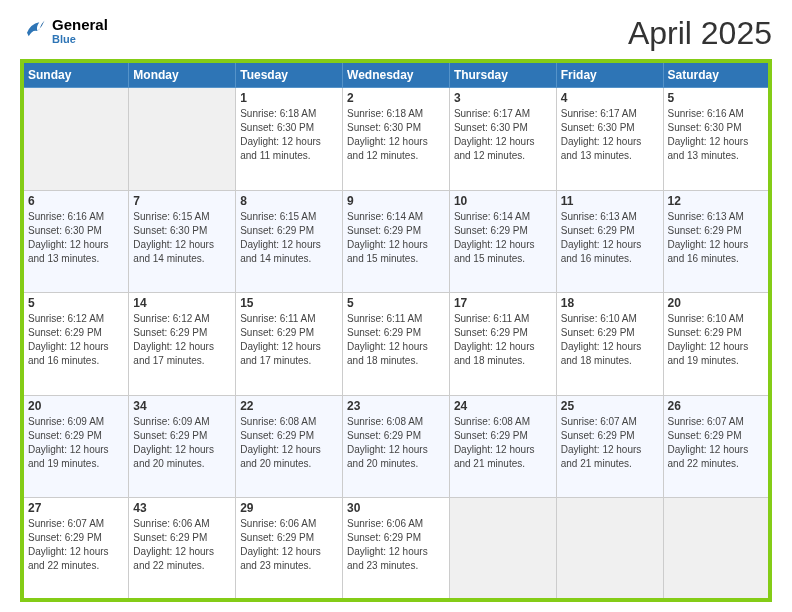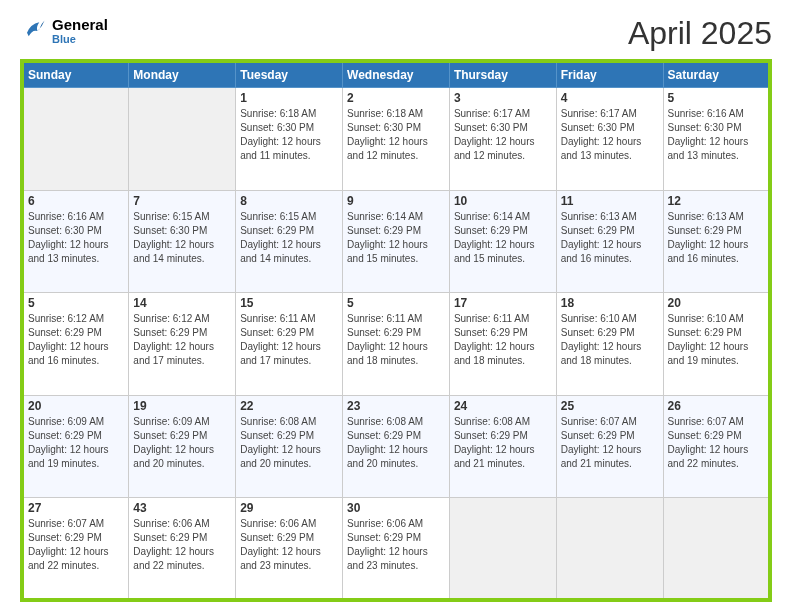--- a/index.html
+++ b/index.html
@@ -252,21 +252,21 @@
           </td>
         </tr>
         <tr>
           <td>
             <span class="day-number">20</span>
             <div class="day-info">Sunrise: 6:09 AM
 Sunset: 6:29 PM
 Daylight: 12 hours and 19 minutes.</div>
           </td>
           <td>
-            <span class="day-number">19</span>
+            <span class="day-number">34</span>
             <div class="day-info">Sunrise: 6:09 AM
 Sunset: 6:29 PM
 Daylight: 12 hours and 20 minutes.</div>
           </td>
           <td>
             <span class="day-number">22</span>
             <div class="day-info">Sunrise: 6:08 AM
 Sunset: 6:29 PM
 Daylight: 12 hours and 20 minutes.</div>
           </td>

